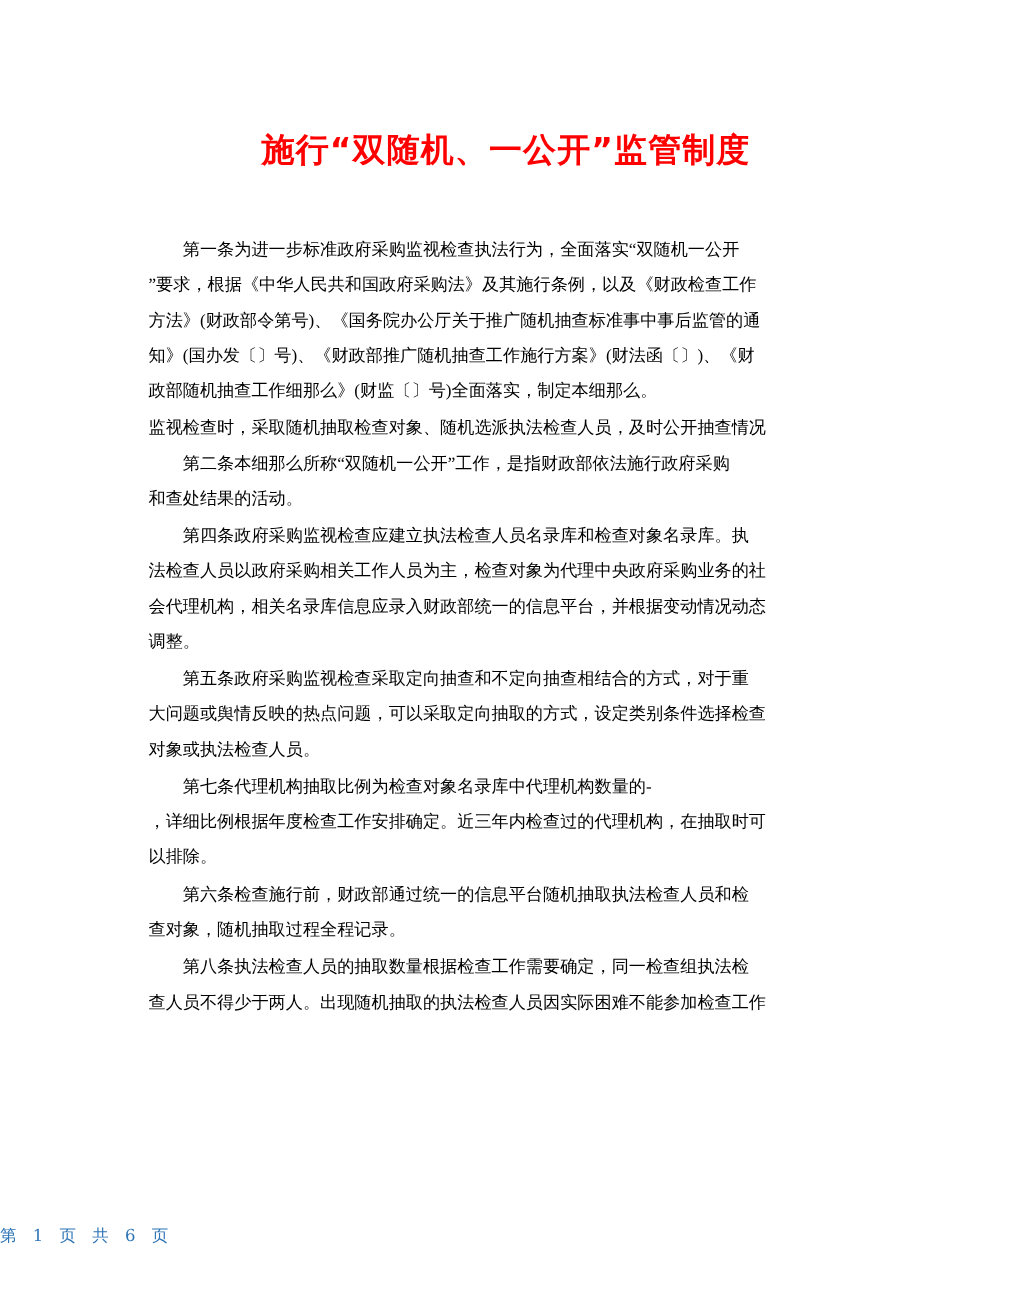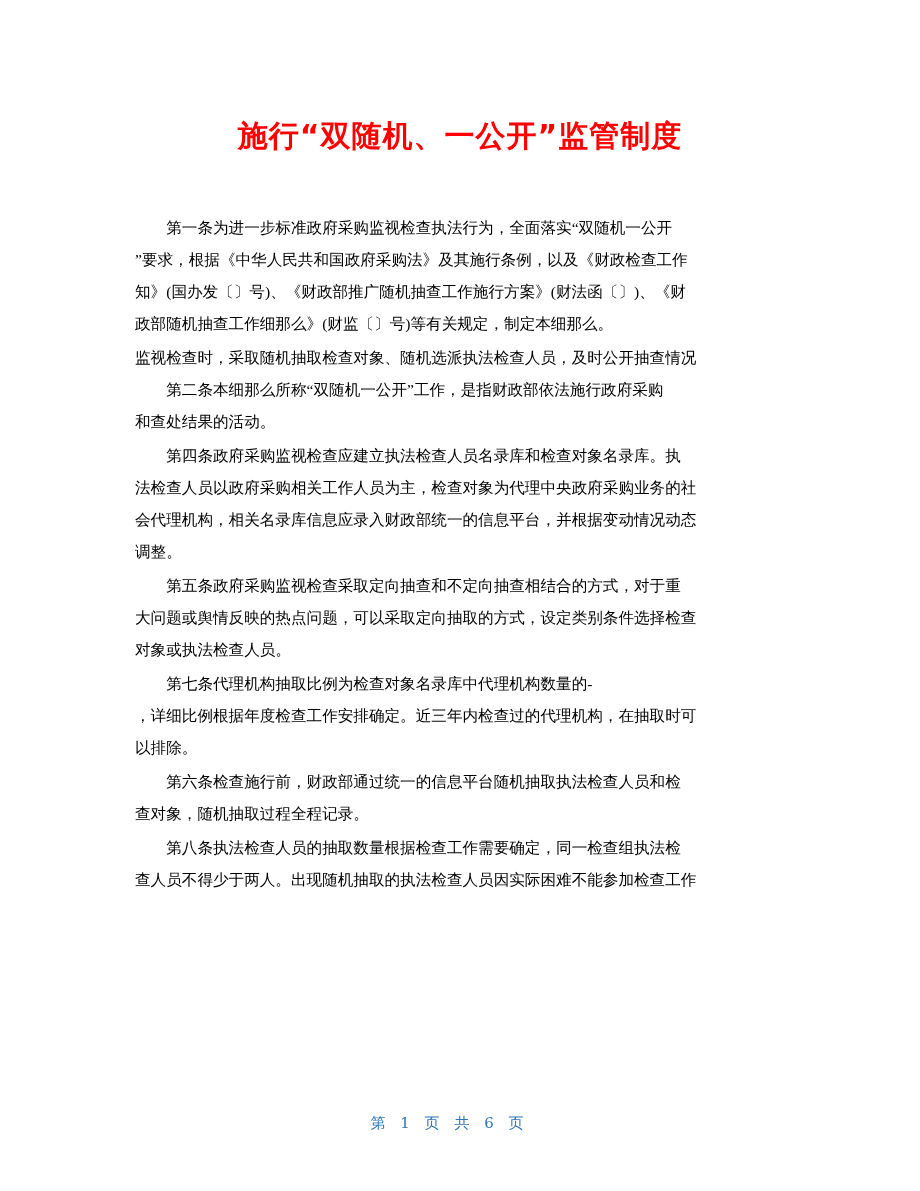--- a/index.html
+++ b/index.html
@@ -6,34 +6,35 @@
   body { width: 920px; height: 1191px; position: relative; overflow: hidden;
          font-family: "DejaVu Serif", "Liberation Serif", serif; color: #000; }
   .title { position: absolute; top: 116px; left: 0; width: 920px; text-align: center;
            font-family: "DejaVu Sans", "Liberation Sans", sans-serif; font-weight: bold;
            font-size: 30px; color: #ff0000; letter-spacing: 1px; }
   .body { position: absolute; top: 212px; left: 135px; width: 652px; }
   .para { margin: 0 0 2px 0; font-size: 15.6px; line-height: 32px; text-indent: 2em;
           text-align: justify; word-break: break-all; }
   .line { display: block; text-indent: 0; white-space: nowrap; font-family: Liberation Serif, serif; }
   .line.first { padding-left: 2em; }
-  .footer { position: absolute; top: 1114px; left: 12px; width: 872px; text-align: center;
+  .footer { position: absolute; top: 1114px; left: 0; width: 872px; 
             font-size: 15px; color: #2e75b6; word-spacing: 6px; letter-spacing: 2px; }
 </style>
 </head>
 <body>
 
 <div class="title">施行“双随机、一公开”监管制度</div>
 
 <div class="body">
   <div class="para">
     <span class="line first">第一条为进一步标准政府采购监视检查执法行为，全面落实“双随机一公开</span>
     <span class="line">”要求，根据《中华人民共和国政府采购法》及其施行条例，以及《财政检查工作</span>
+    <span class="line">方法》(财政部令第号)、《国务院办公厅关于推广随机抽查标准事中事后监管的通</span>
     <span class="line">知》(国办发〔〕号)、《财政部推广随机抽查工作施行方案》(财法函〔〕)、《财</span>
-    <span class="line">政部随机抽查工作细那么》(财监〔〕号)等有关规定，制定本细那么。</span>
+    <span class="line">政部随机抽查工作细那么》(财监〔〕号)全面落实，制定本细那么。</span>
   </div>
   <div class="para">
     <span class="line">监视检查时，采取随机抽取检查对象、随机选派执法检查人员，及时公开抽查情况</span>
     <span class="line first">第二条本细那么所称“双随机一公开”工作，是指财政部依法施行政府采购</span>
     <span class="line">和查处结果的活动。</span>
   </div>
   <div class="para">
     <span class="line first">第四条政府采购监视检查应建立执法检查人员名录库和检查对象名录库。执</span>
     <span class="line">法检查人员以政府采购相关工作人员为主，检查对象为代理中央政府采购业务的社</span>
     <span class="line">会代理机构，相关名录库信息应录入财政部统一的信息平台，并根据变动情况动态</span>

